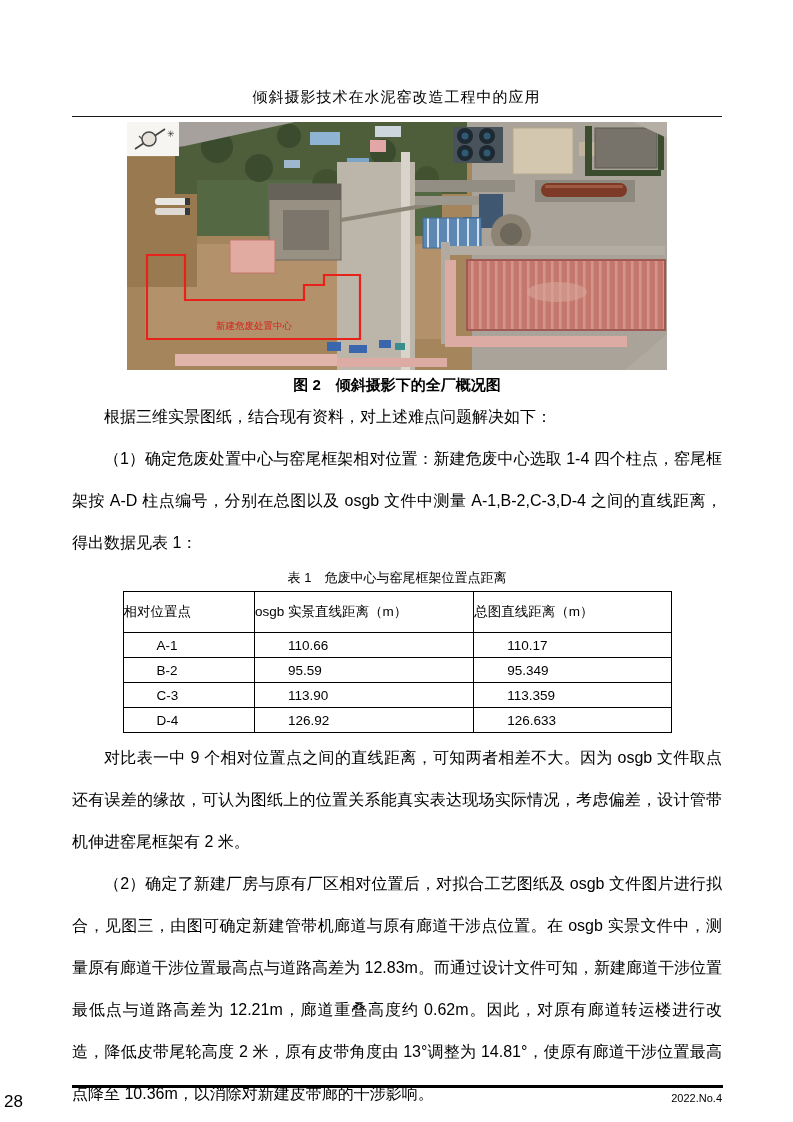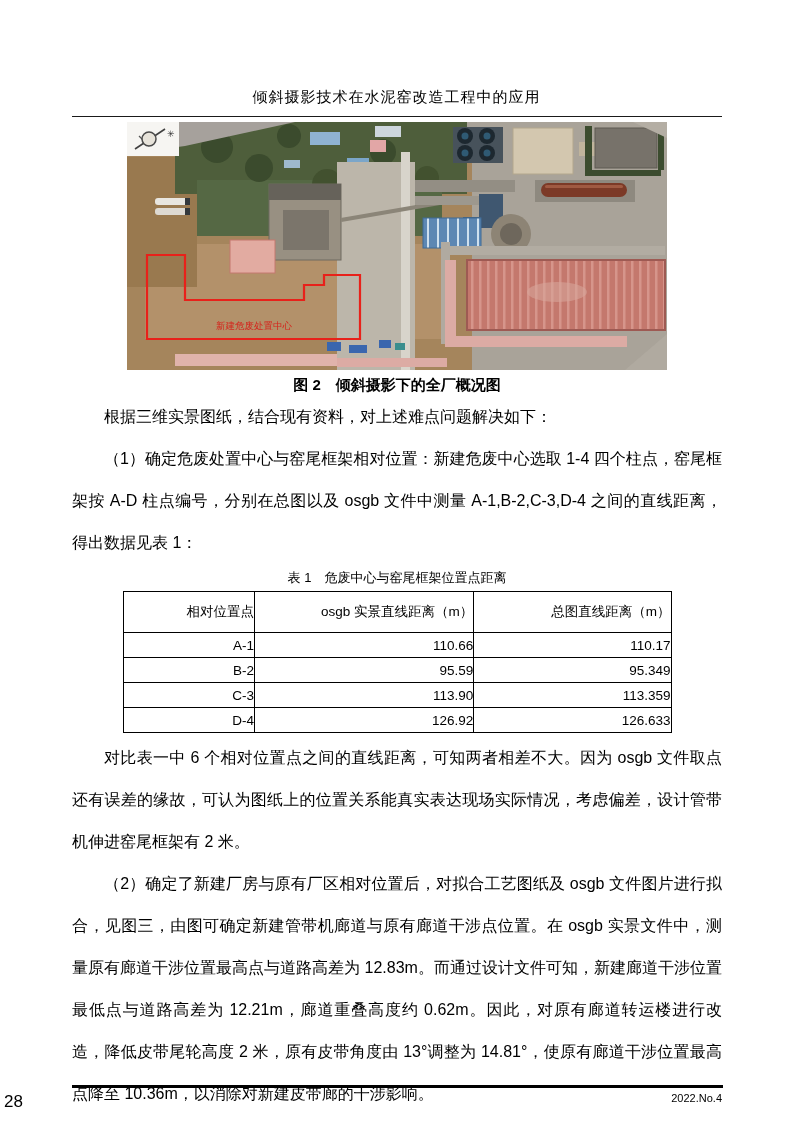--- a/index.html
+++ b/index.html
@@ -21,21 +21,21 @@
   .fig-caption {
     text-align:center; font-weight:bold; font-size:15px; margin-top:4px; height:22px; line-height:22px;
   }
 
   p.body-par { margin:0; font-size:16px; line-height:42px; text-align:justify; text-indent:2em; word-break:break-all; }
 
   .tbl-caption { text-align:center; font-size:13px; margin:5px 0 4px 0; height:18px; line-height:18px; }
 
   table.dist { border-collapse:collapse; margin:0 auto; width:549px; table-layout:fixed; }
   table.dist th, table.dist td {
-    border:1.6px solid #000; text-align:right; vertical-align:middle;
+    border:1.6px solid #000; text-align:left; vertical-align:middle;
     font-weight:normal; font-size:13.5px; padding:0;
   }
   table.dist thead th { height:40px; }
   table.dist td { height:24px;padding-left:33px; }
   .c1 { width:24%; } .c2 { width:40%; } .c3 { width:36%; }
 
   .footer-rule { position:absolute; left:72px; right:70px; top:1049px; border-top:3px solid #000; }
   .page-number { position:absolute; top:1056px; left:4px; width:100%; text-align:left; font-size:17px; }
   .issue-label { position:absolute; top:1056px; right:71px; font-size:11px; }
 </style>
@@ -212,21 +212,21 @@
           <td>113.359</td>
         </tr>
         <tr>
           <td>D-4</td>
           <td>126.92</td>
           <td>126.633</td>
         </tr>
       </tbody>
     </table>
 
-    <p class="body-par" style="margin-top:4px;">对比表一中 6 个相对位置点之间的直线距离，可知两者相差不大。因为 osgb 文件取点还有误差的缘故，可认为图纸上的位置关系能真实表达现场实际情况，考虑偏差，设计管带机伸进窑尾框架有 2 米。</p>
+    <p class="body-par" style="margin-top:4px;">对比表一中 9 个相对位置点之间的直线距离，可知两者相差不大。因为 osgb 文件取点还有误差的缘故，可认为图纸上的位置关系能真实表达现场实际情况，考虑偏差，设计管带机伸进窑尾框架有 2 米。</p>
     <p class="body-par">（2）确定了新建厂房与原有厂区相对位置后，对拟合工艺图纸及 osgb 文件图片进行拟合，见图三，由图可确定新建管带机廊道与原有廊道干涉点位置。在 osgb 实景文件中，测量原有廊道干涉位置最高点与道路高差为 12.83m。而通过设计文件可知，新建廊道干涉位置最低点与道路高差为 12.21m，廊道重叠高度约 0.62m。因此，对原有廊道转运楼进行改造，降低皮带尾轮高度 2 米，原有皮带角度由 13°调整为 14.81°，使原有廊道干涉位置最高点降至 10.36m，以消除对新建皮带廊的干涉影响。</p>
 
   </div>
 
   <div class="footer-rule"></div>
   <div class="page-number">28</div>
   <div class="issue-label">2022.No.4</div>
 
 </div>
 

